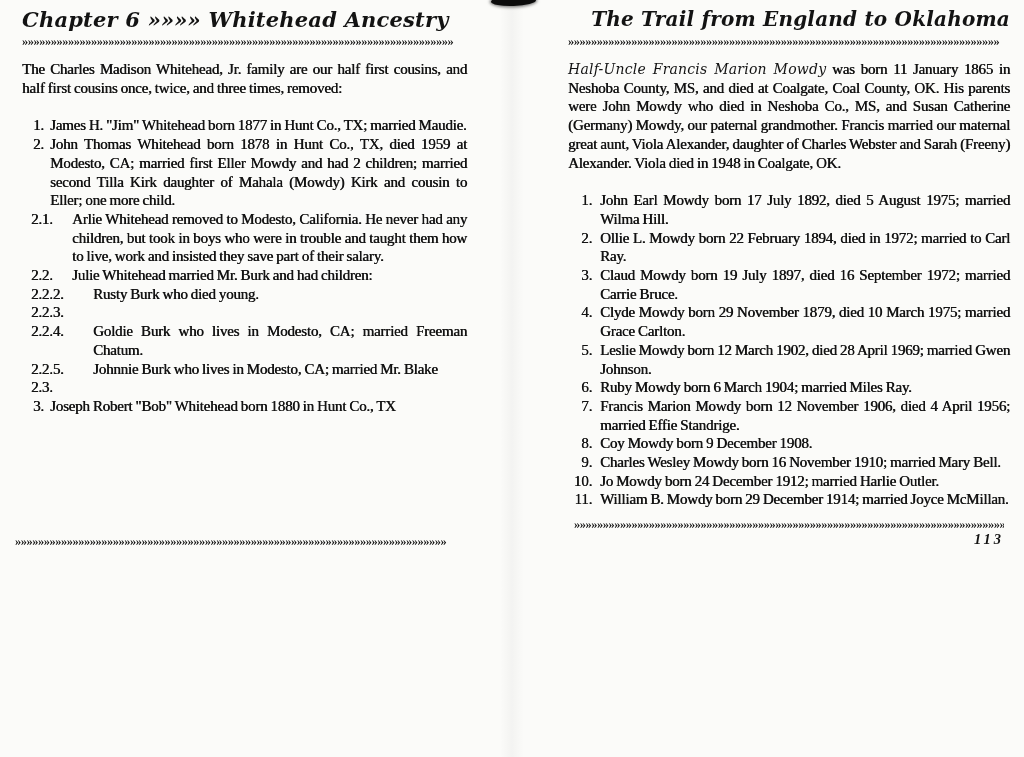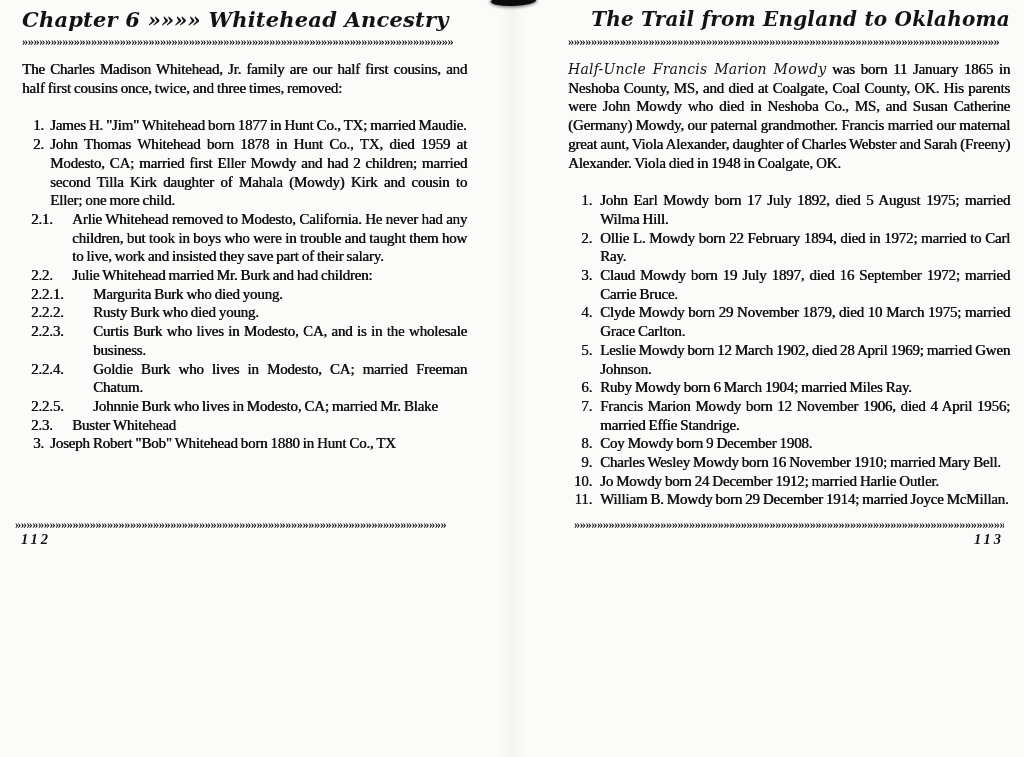--- a/index.html
+++ b/index.html
@@ -129,60 +129,53 @@
           <div class="item" data-level="2">
             <span class="num">2.1.</span>
             <span class="txt">Arlie Whitehead removed to Modesto, California. He never had any children, but took in boys who were in trouble and taught them how to live, work and insisted they save part of their salary.</span>
           </div>
 
           <div class="item" data-level="2">
             <span class="num">2.2.</span>
             <span class="txt">Julie Whitehead married Mr. Burk and had children:</span>
           </div>
 
-          <div class="item" data-level="3">
-            <span class="num">2.2.1.</span>
-            <span class="txt">Margurita Burk who died young.</span>
-          </div>
 
           <div class="item" data-level="3">
             <span class="num">2.2.2.</span>
             <span class="txt">Rusty Burk who died young.</span>
           </div>
 
           <div class="item" data-level="3">
             <span class="num">2.2.3.</span>
-            <span class="txt">Curtis Burk who lives in Modesto, CA, and is in the wholesale business.</span>
           </div>
 
           <div class="item" data-level="3">
             <span class="num">2.2.4.</span>
             <span class="txt">Goldie Burk who lives in Modesto, CA; married Freeman Chatum.</span>
           </div>
 
           <div class="item" data-level="3">
             <span class="num">2.2.5.</span>
             <span class="txt">Johnnie Burk who lives in Modesto, CA; married Mr. Blake</span>
           </div>
 
           <div class="item" data-level="2">
             <span class="num">2.3.</span>
-            <span class="txt">Buster Whitehead</span>
           </div>
 
           <div class="item" data-level="1">
             <span class="num">3.</span>
             <span class="txt">Joseph Robert "Bob" Whitehead born 1880 in Hunt Co., TX</span>
           </div>
         </div>
     </div>
 
     <div class="footer">
       <div class="rule">»»»»»»»»»»»»»»»»»»»»»»»»»»»»»»»»»»»»»»»»»»»»»»»»»»»»»»»»»»»»»»»»»»»»»»»»»»»</div>
-      <div class="pagenum">112</div>
     </div>
   </div>
 
   <div class="page right">
     <div class="hdr">The Trail from England to Oklahoma</div>
     <div class="rule">»»»»»»»»»»»»»»»»»»»»»»»»»»»»»»»»»»»»»»»»»»»»»»»»»»»»»»»»»»»»»»»»»»»»»»»»»»»</div>
 
     <div class="bodytext">
       <p class="para"><span class="script-inline">Half-Uncle Francis Marion Mowdy</span><span> was born 11 January 1865 in Neshoba County, MS, and died at Coalgate, Coal County, OK. His parents were John Mowdy who died in Neshoba Co., MS, and Susan Catherine (Germany) Mowdy, our paternal grandmother. Francis married our maternal great aunt, Viola Alexander, daughter of Charles Webster and Sarah (Freeny) Alexander. Viola died in 1948 in Coalgate, OK.</span></p>
 

